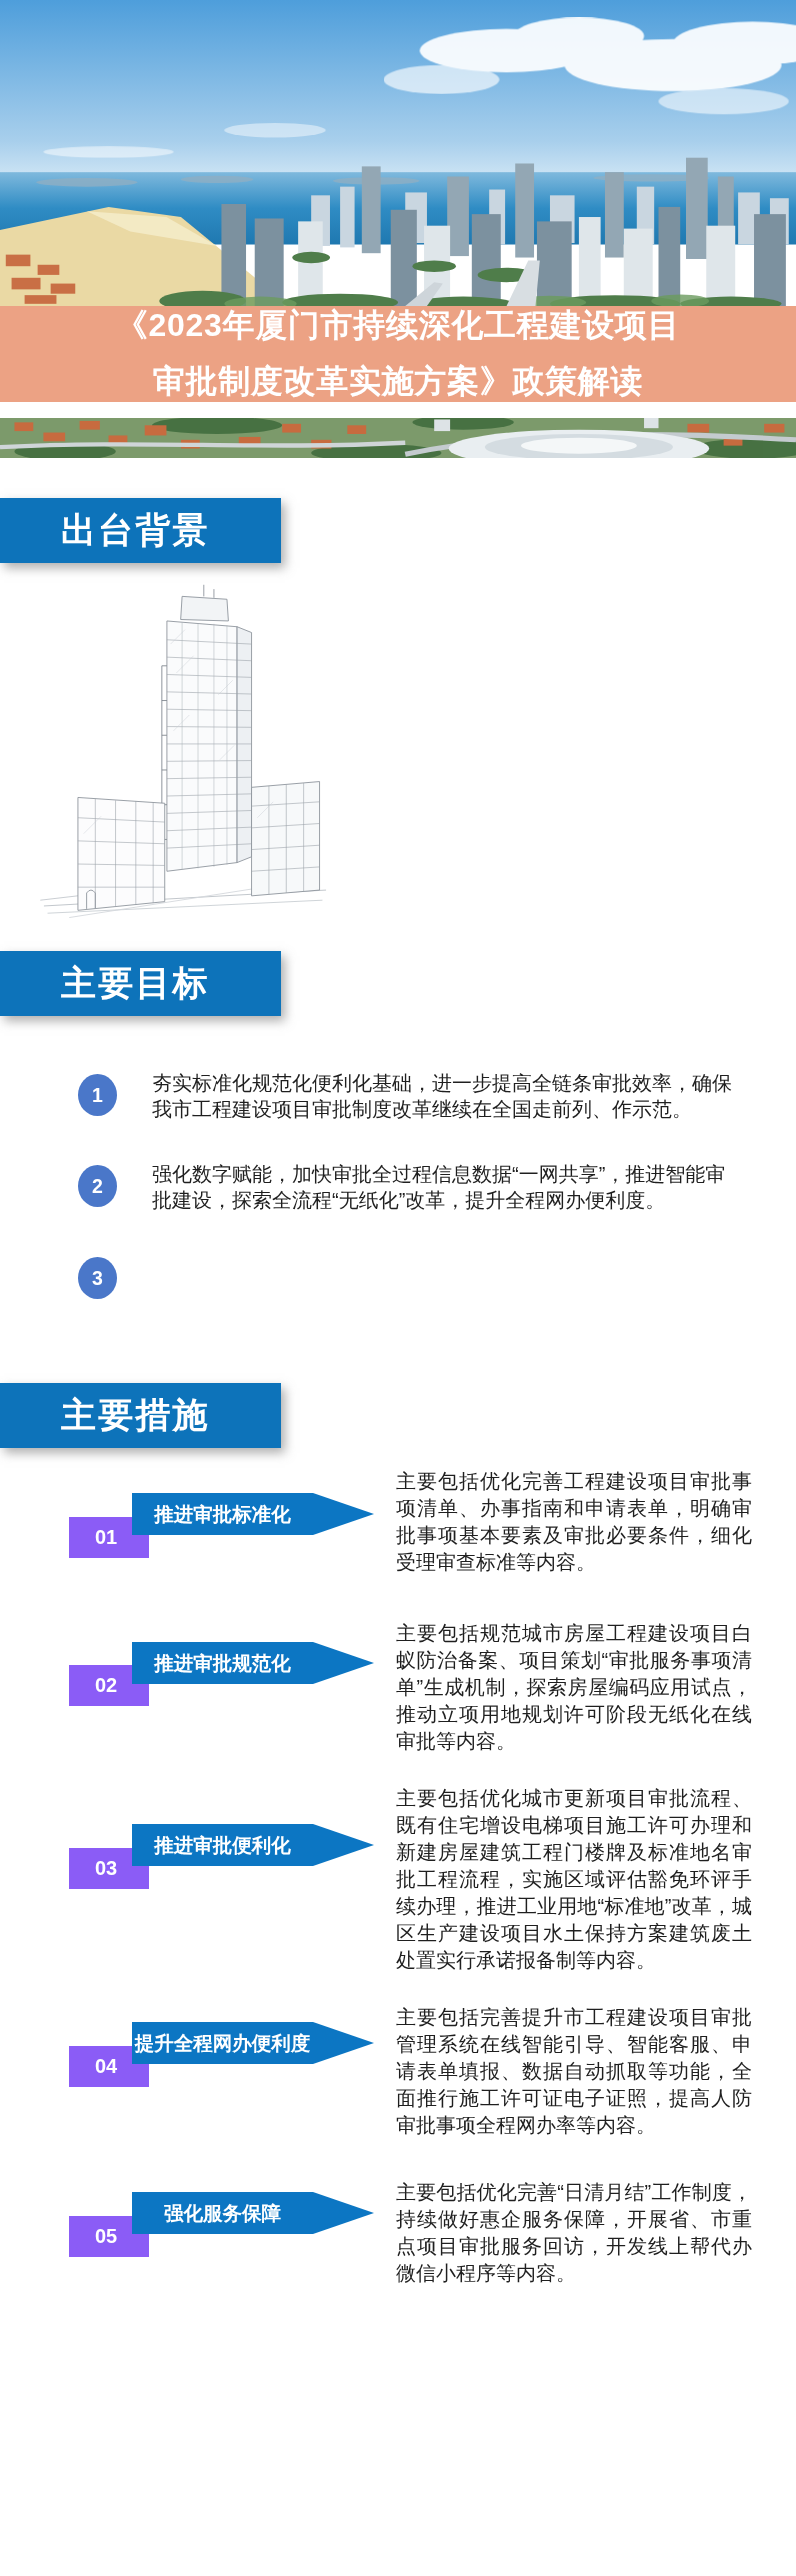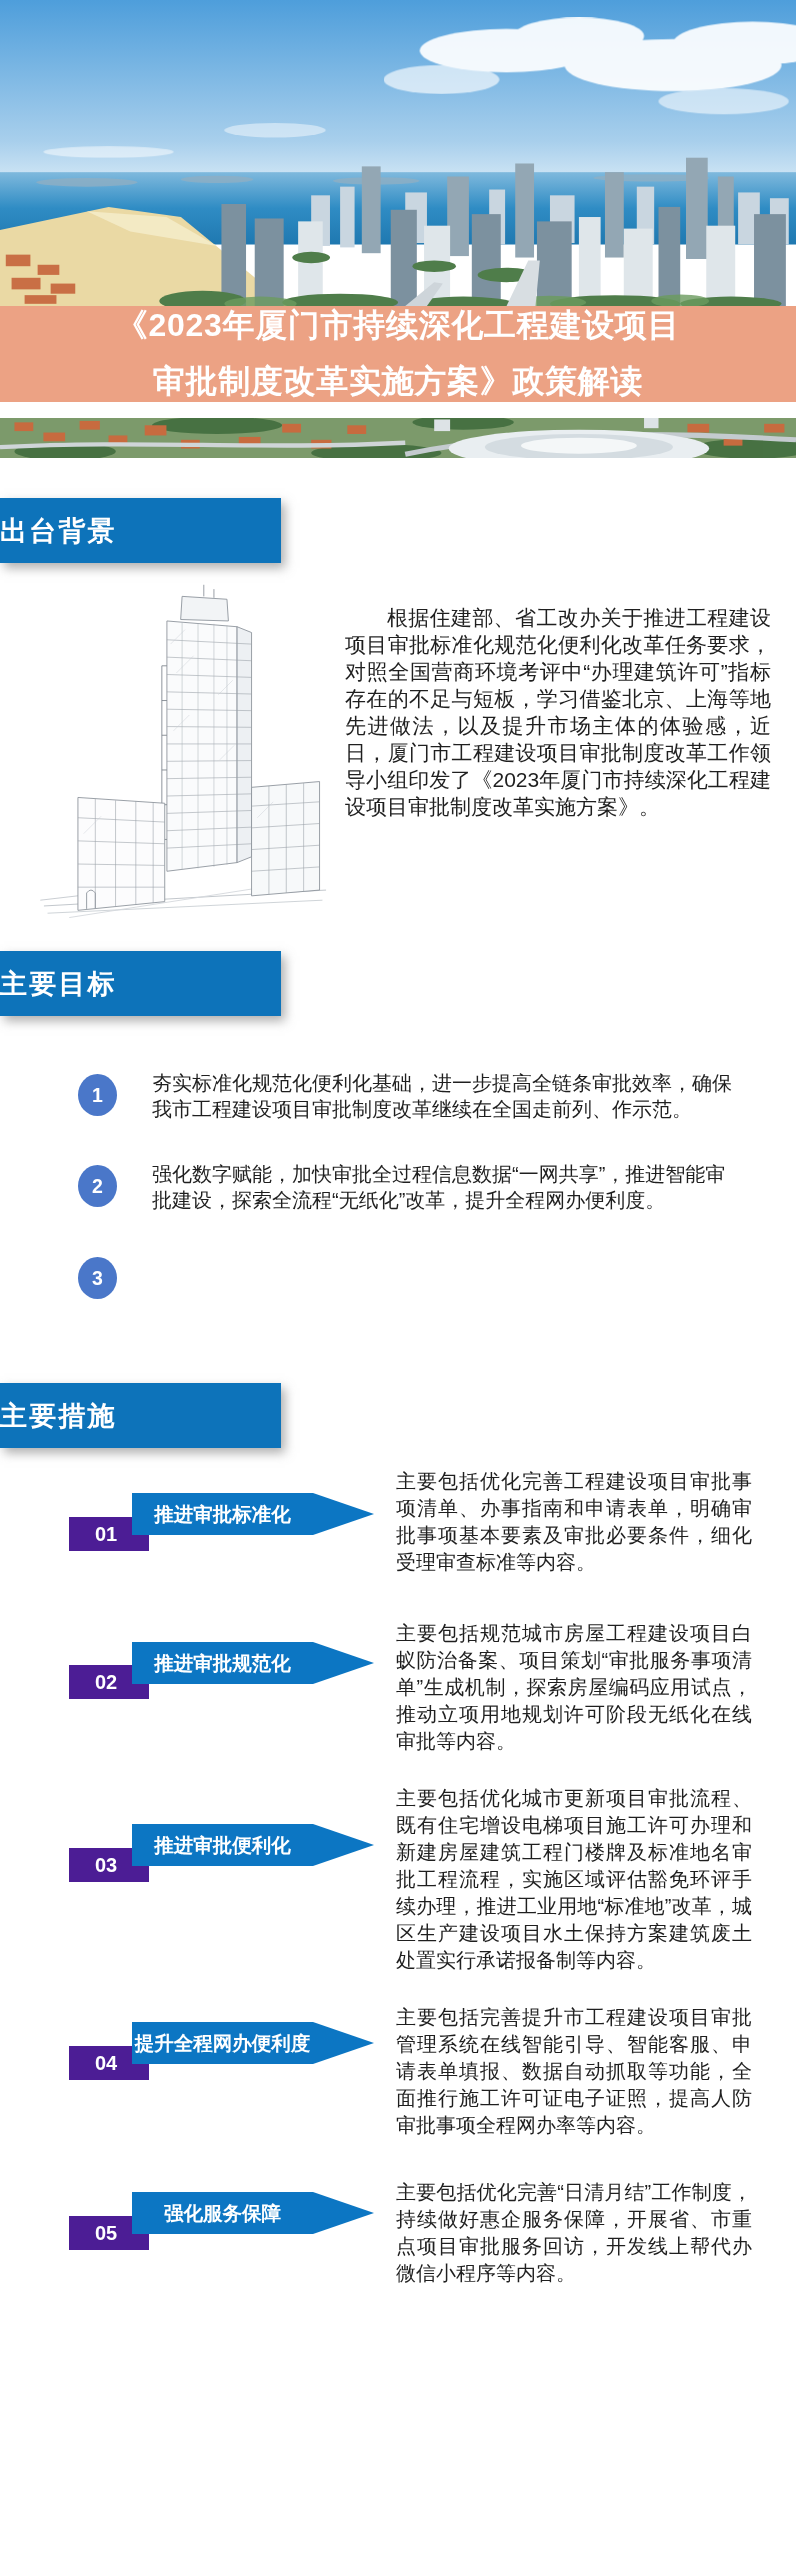--- a/index.html
+++ b/index.html
@@ -13,41 +13,41 @@
 
   
   .banner{left:0;top:306px;width:796px;height:96px;background:#ECA284;
           display:flex;flex-direction:column;align-items:center;justify-content:center;gap:11.6px;}
   .banner .line{color:#ffffff;font-size:32px;font-weight:800;letter-spacing:0.7px;white-space:nowrap;}
 
   
   .sec-header{left:0;width:281px;height:65px;background:#0D73BA;
               box-shadow:4.3px 5px 10px rgba(110,110,110,.55);
               display:flex;align-items:center;}
-  .sec-header span{color:#ffffff;font-size:27px;font-weight:800;letter-spacing:2.2px;white-space:nowrap;}
+  .sec-header span{color:#ffffff;font-size:35px;font-weight:800;letter-spacing:2.2px;padding-left:61px;white-space:nowrap;}
 
   
   .bg-text{left:345px;top:604px;width:426px;font-size:21px;line-height:27px;color:#1f1f1f;
            text-indent:2em;text-align:justify;}
 
   
   .sketch{left:40px;top:579px;width:290px;height:340px;}
 
   
   .goal-circle{width:39px;height:42px;border-radius:50%;background:#4A77C9;
                display:flex;align-items:center;justify-content:center;
                color:#ffffff;font-size:19.5px;font-weight:700;}
   .goal-text{width:590px;font-size:20px;line-height:26px;color:#1f1f1f;}
 
   
   .m-arrow{left:132px;width:242px;height:42px;background:#0C76C3;
            clip-path:polygon(0 0,74.8% 0,100% 50%,74.8% 100%,0 100%);
            display:flex;align-items:center;}
   .m-arrow span{width:74.8%;text-align:center;color:#ffffff;font-size:19.5px;font-weight:700;white-space:nowrap;}
-  .m-num{left:69px;width:80px;height:34px;background:#4c1d95;
+  .m-num{left:69px;width:80px;height:41px;background:#8b5cf6;
          display:flex;align-items:center;color:#ffffff;font-size:20px;font-weight:700;}
   .m-num span{padding-left:26px;}
   .m-text{left:396px;width:356px;font-size:20px;line-height:27px;color:#1f1f1f;text-align:justify;}
 </style>
 </head>
 <body>
 
 <div id="page">
 
   <svg class="abs hero" viewBox="0 0 1100 423" preserveAspectRatio="none">
@@ -272,21 +272,20 @@
           <line x1="188" y1="130" x2="212" y2="106"></line>
         <line x1="184" y1="210" x2="206" y2="188"></line>
           <line x1="246" y1="160" x2="266" y2="140"></line>
         <line x1="248" y1="250" x2="268" y2="230"></line>
           <line x1="60" y1="352" x2="84" y2="328"></line>
         <line x1="300" y1="330" x2="322" y2="308"></line>
       </g>
     </g>
   </svg>
 
-  <div class="abs bg-text">根据住建部、省工改办关于推进工程建设项目审批标准化规范化便利化改革任务要求，对照全国营商环境考评中“办理建筑许可”指标存在的不足与短板，学习借鉴北京、上海等地先进做法，以及提升市场主体的体验感，近日，厦门市工程建设项目审批制度改革工作领导小组印发了《2023年厦门市持续深化工程建设项目审批制度改革实施方案》。</div>
 
   <div class="abs sec-header" style="top:951px;">
     <span>主要目标</span>
   </div>
 
   <div class="abs goal-circle" style="left:78px;top:1074px;">
     <span>1</span>
   </div>
   <div class="abs goal-text" style="left:152px;top:1070px;">夯实标准化规范化便利化基础，进一步提高全链条审批效率，确保我市工程建设项目审批制度改革继续在全国走前列、作示范。</div>
 

